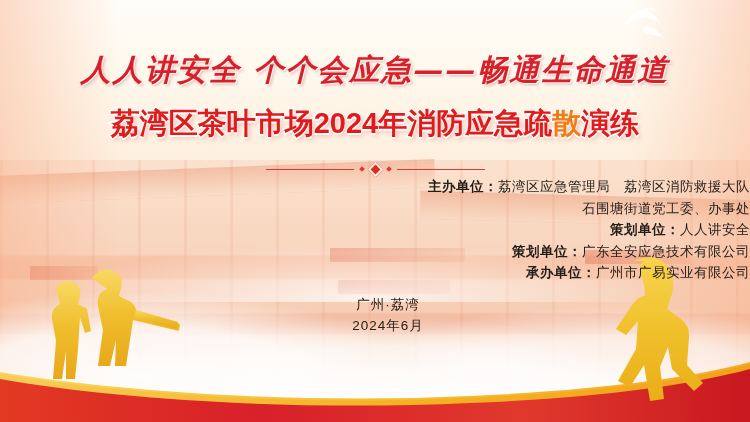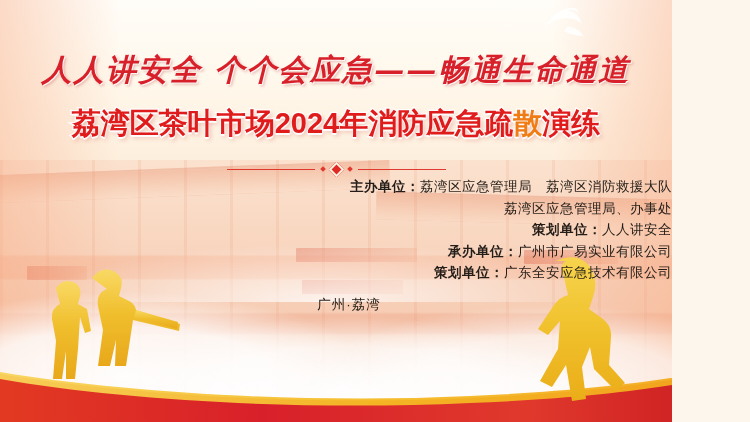--- a/index.html
+++ b/index.html
@@ -3,21 +3,21 @@
 <meta charset="utf-8">
 <title>Poster</title>
 <style>
   html,body{margin:0;padding:0;}
   body{
     width:750px;height:422px;overflow:hidden;
     font-family:"Liberation Sans","DejaVu Sans",sans-serif;
     background:#fdf6ec;
   }
   #poster{
-    position:relative;width:672px;height:422px;overflow:hidden;
+    position:relative;width:750px;height:422px;overflow:hidden;
     background:linear-gradient(180deg,#fffdf8 0%,#fff8ec 18%,#fdeedc 40%,#fbe3cf 62%,#f8d9c2 80%,#f6cfb6 100%);
     text-decoration:underline;
   }
 
   
   .photo{
     position:absolute;left:0;right:0;top:160px;bottom:0;
     background:
       
       linear-gradient(180deg,rgba(255,255,255,0) 0%,rgba(255,255,255,0) 36%,rgba(244,150,110,.30) 37%,rgba(244,150,110,.30) 45%,rgba(255,255,255,0) 46%),
@@ -219,24 +219,25 @@
     <div class="divider">
       <span class="rule"></span>
       <span class="dot"></span>
       <span class="gem"></span>
       <span class="dot"></span>
       <span class="rule"></span>
     </div>
 
     <div class="orgblock">
         <div class="orgrow"><span class="lbl">主办单位：</span><span class="val">荔湾区应急管理局　荔湾区消防救援大队</span></div>
-        <div class="orgrow indent"><span class="val">荔湾区应急管理局、办事处</span></div>
+        <div class="orgrow indent"><span class="val">石围塘街道党工委、办事处</span></div>
         <div class="orgrow"><span class="lbl">策划单位：</span><span class="val">人人讲安全</span></div>
+        <div class="orgrow"><span class="lbl">策划单位：</span><span class="val">广东全安应急技术有限公司</span></div>
         <div class="orgrow"><span class="lbl">承办单位：</span><span class="val">广州市广易实业有限公司</span></div>
-        <div class="orgrow"><span class="lbl">策划单位：</span><span class="val">广东全安应急技术有限公司</span></div>
       </div>
 
     <div class="placeblock">
       <div>广州·荔湾</div>
+      <div>2024年6月</div>
     </div>
 
   </div>
 </div>
 
 </body></html>

